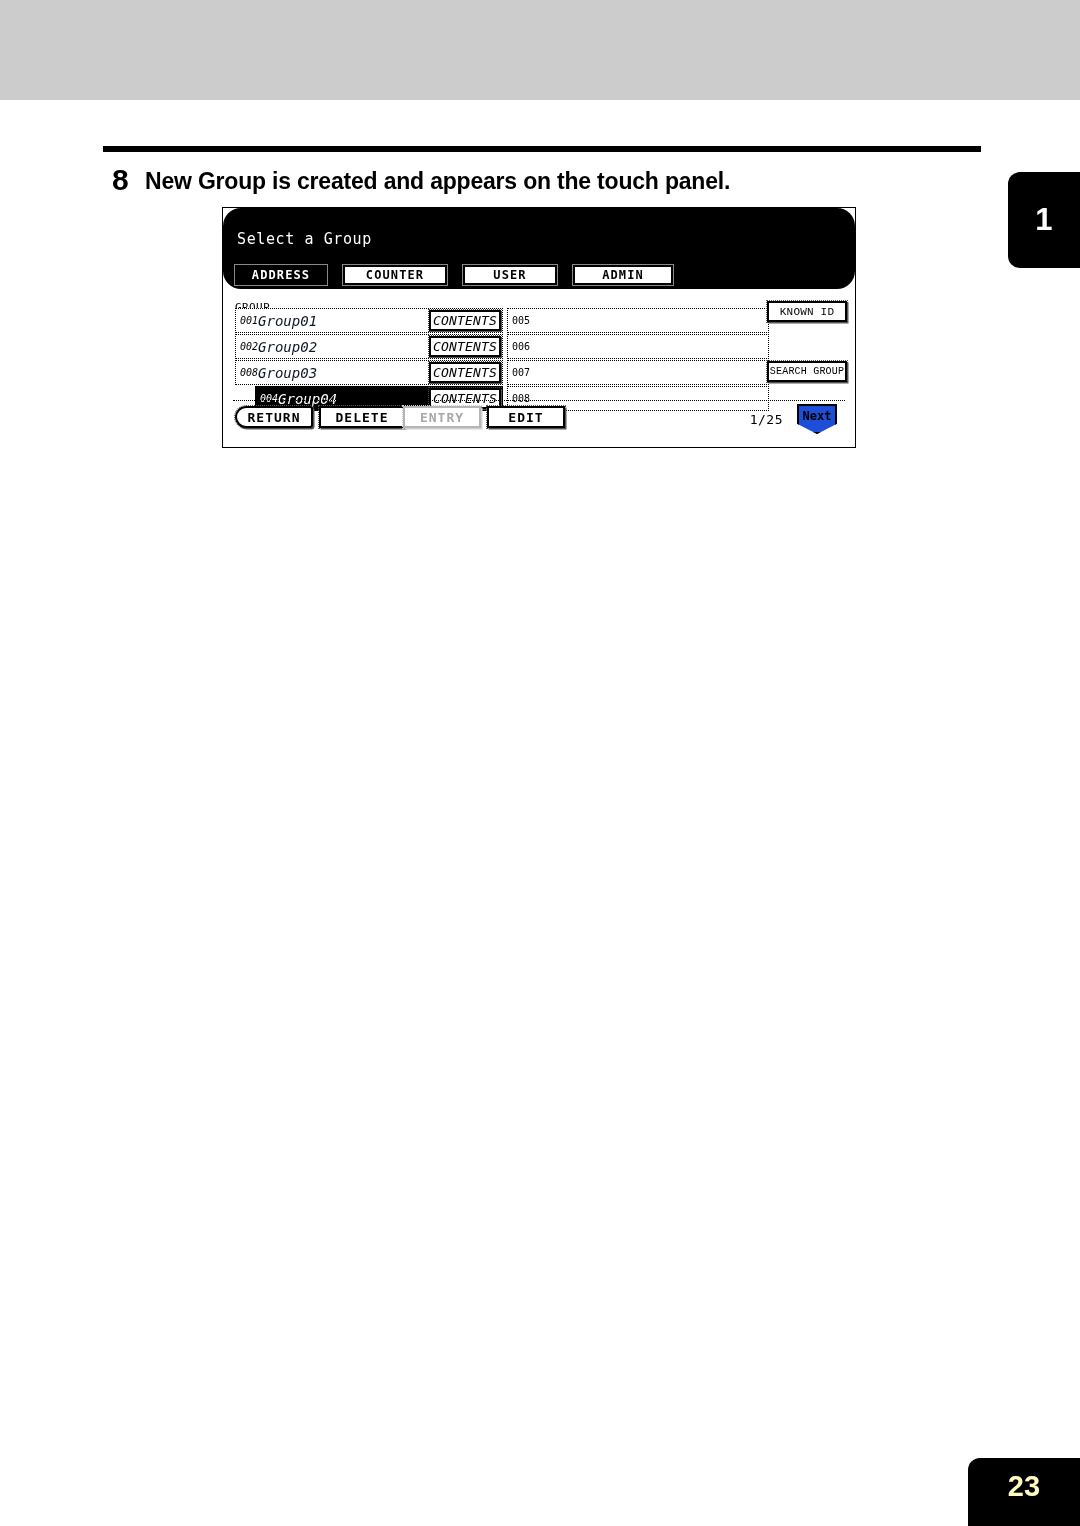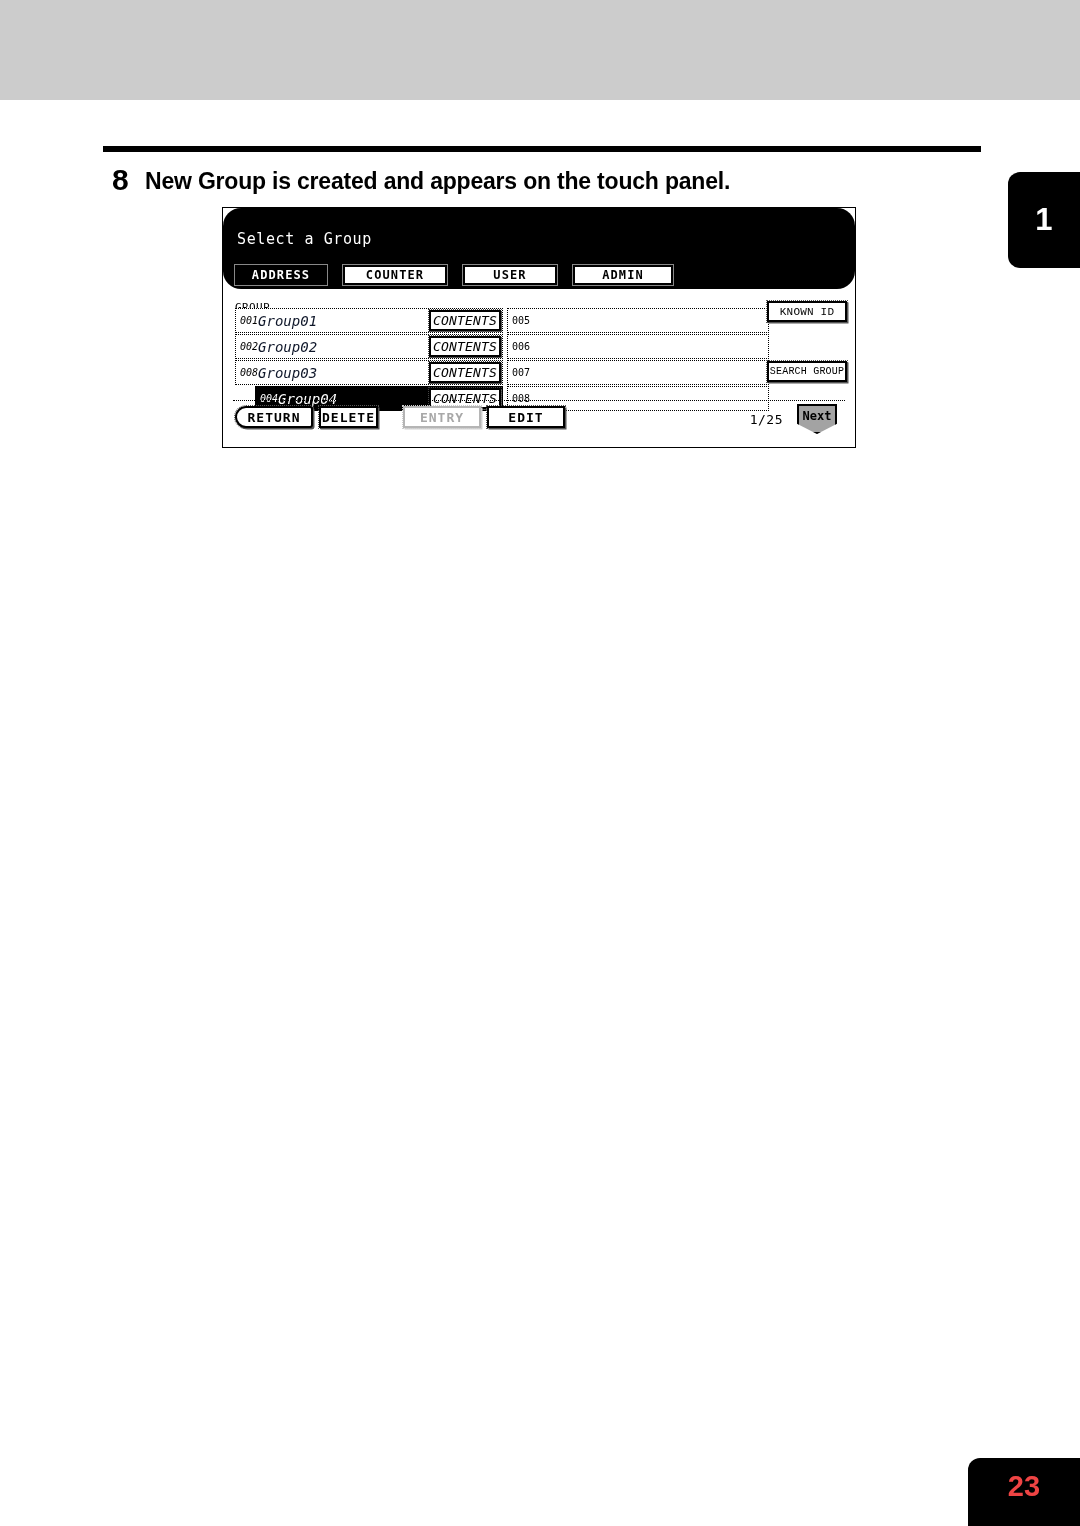--- a/index.html
+++ b/index.html
@@ -48,21 +48,21 @@
 
   
   .page-tab {
     position: absolute;
     left: 968px;
     top: 1458px;
     width: 112px;
     height: 68px;
     background: #000000;
     border-radius: 12px 0 0 0;
-    color: #ef4444;
+    color: #fef9c3;
     font-size: 29px;
     font-weight: bold;
     display: flex;
     align-items: center;
     justify-content: center;
     padding-bottom: 12px;
   }
 
   
   .rule {
@@ -281,21 +281,21 @@
     font-weight: bold;
     letter-spacing: 1px;
     color: #000000;
     font-family: "DejaVu Sans Mono", monospace;
     box-shadow: 1.5px 1.5px 0 #555;
   }
   .btn-return {
     left: 2px; width: 78px;
     border-radius: 11px 3px 3px 11px;
   }
-  .btn-delete { left: 86px;  width: 59px; }
+  .btn-delete { left: 86px;  width: 86px; }
   .btn-entry  {
     left: 170px; width: 78px;
     color: #a8a8a8;
     border-color: #b5b5b5;
     outline-color: #cdcdcd;
     box-shadow: 1.5px 1.5px 0 #d2d2d2;
   }
   .btn-edit   { left: 254px; width: 78px; }
 
   .page-count {
@@ -306,21 +306,21 @@
     color: #000000;
     font-family: "DejaVu Sans Mono", monospace;
     letter-spacing: 0.5px;
   }
   .next-btn {
     position: absolute;
     right: 8px;
     top: 0px;
     width: 40px;
     height: 30px;
-    background: #a3a3a3;
+    background: #1d4ed8;
     border: 2px solid #000000;
     outline: 1px dotted #555;
     clip-path: polygon(0 0, 100% 0, 100% 66%, 50% 100%, 0 66%);
     display: flex;
     align-items: flex-start;
     justify-content: center;
     padding-top: 3px;
     font-size: 12px;
     font-weight: bold;
     color: #000000;

